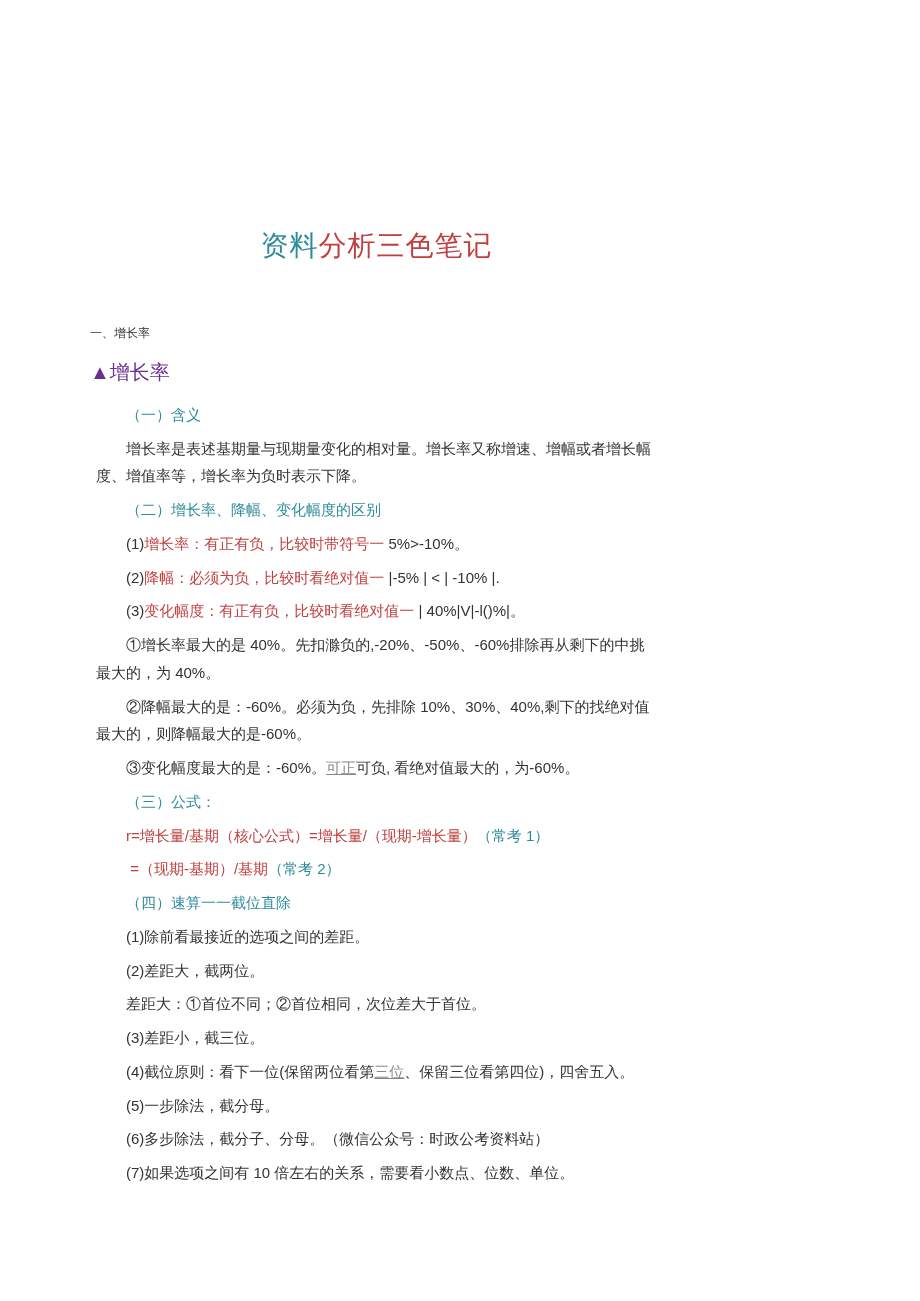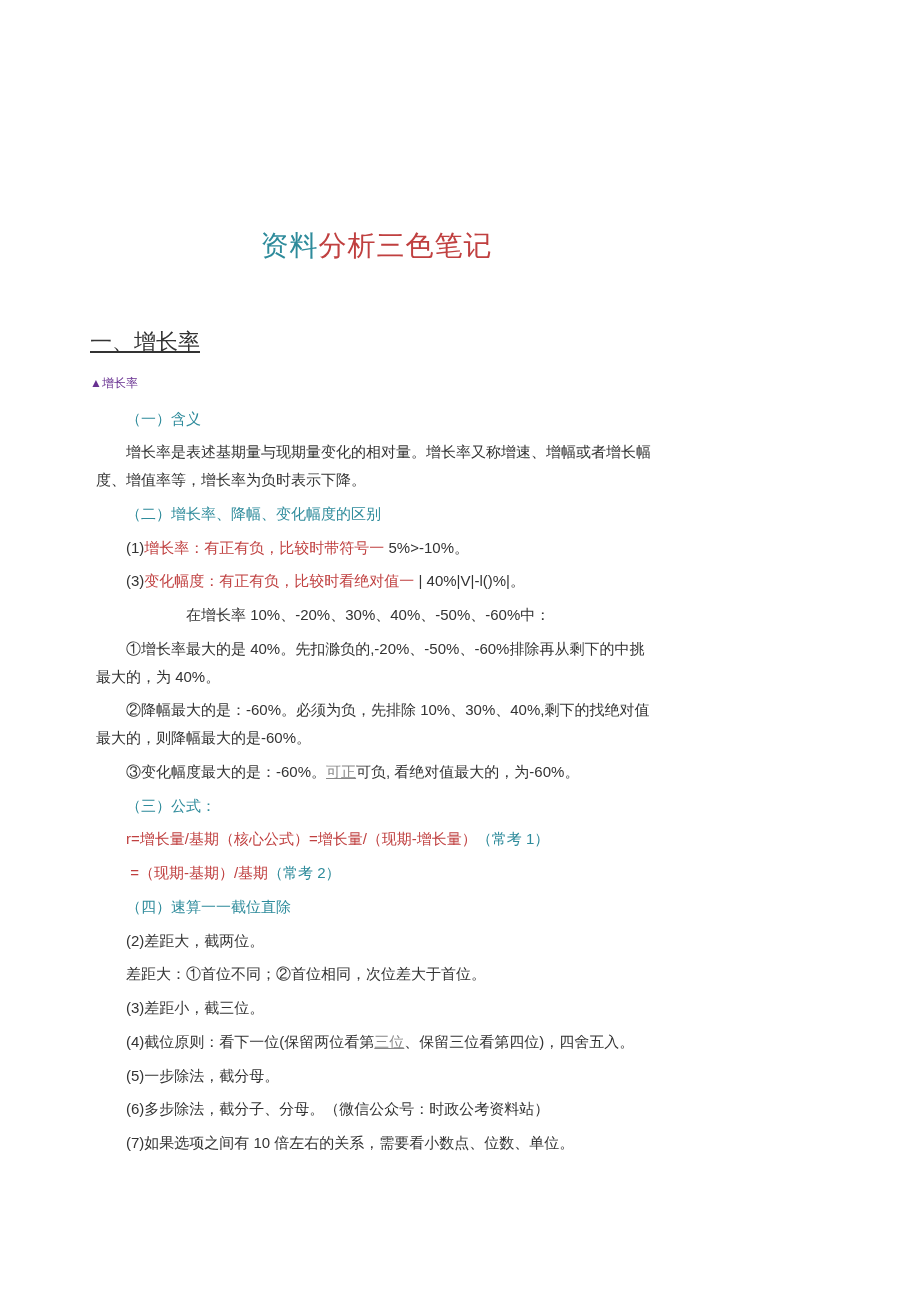--- a/index.html
+++ b/index.html
@@ -21,27 +21,26 @@
     text-align: center;
     font-size: 28px;
     font-weight: normal;
     margin-bottom: 50px;
     letter-spacing: 1px;
   }
   .title .t1 { color: #2E8B9B; }
   .title .t2 { color: #C04040; }
   .h1 {
     color: #333;
-    font-size: 22px;
+    font-size: 12px;
     margin: 16px 0 10px 0;
-    text-decoration: underline;
   }
   .h2 {
     color: #683091;
-    font-size: 12px;
+    font-size: 20px;
     margin: 10px 0 10px 0;
   }
   .indent {
     text-indent: 2em;
   }
   .sub-teal {
     color: #2E8B9B;
   }
   .red-dark { color: #C04040; }
   .gray { color: #888; text-decoration: underline; }
@@ -60,38 +59,41 @@
   <p class="h2">▲增长率</p>
 
   <p class="indent sub-teal">（一）含义</p>
   <p class="indent">增长率是表述基期量与现期量变化的相对量。增长率又称增速、增幅或者增长幅度、增值率等，增长率为负时表示下降。</p>
 
   <p class="indent sub-teal">（二）增长率、降幅、变化幅度的区别</p>
   <p class="indent">
     <span>(1)</span><span class="red-dark">增长率：有正有负，比较时带符号一</span><span> 5%&gt;-10%。</span>
   </p>
   <p class="indent">
+    <span>(2)</span><span class="red-dark">降幅：必须为负，比较时看绝对值一</span><span> |-5% | &lt; | -10% |.</span>
+  </p>
+  <p class="indent">
     <span>(3)</span><span class="red-dark">变化幅度：有正有负，比较时看绝对值一</span><span> | 40%|V|-l()%|。</span>
   </p>
-  <p style="text-indent:6em;">在增长率 10%、-20%、30%、40%、-50%、-60%中：</p>
   <p class="indent">①增长率最大的是 40%。先扣滁负的,-20%、-50%、-60%排除再从剩下的中挑最大的，为 40%。</p>
   <p class="indent">②降幅最大的是：-60%。必须为负，先排除 10%、30%、40%,剩下的找绝对值最大的，则降幅最大的是-60%。</p>
   <p class="indent">
     <span>③变化幅度最大的是：-60%。</span><span class="gray">可正</span><span>可负,  看绝对值最大的，为-60%。</span>
   </p>
 
   <p class="indent sub-teal">（三）公式：</p>
   <p class="indent">
     <span class="red-dark">r=增长量/基期（核心公式）=增长量/（现期-增长量）</span><span class="sub-teal">（常考 1）</span>
   </p>
   <p class="indent">
     &nbsp;<span class="red-dark">=（现期-基期）/基期</span><span class="sub-teal">（常考 2）</span>
   </p>
 
   <p class="indent sub-teal">（四）速算一一截位直除</p>
+  <p class="indent">(1)除前看最接近的选项之间的差距。</p>
   <p class="indent">(2)差距大，截两位。</p>
   <p class="indent">差距大：①首位不同；②首位相同，次位差大于首位。</p>
   <p class="indent">(3)差距小，截三位。</p>
   <p class="indent">
     <span>(4)截位原则：看下一位(保留两位看第</span><span class="gray">三位</span><span>、保留三位看第四位)，四舍五入。</span>
   </p>
   <p class="indent">(5)一步除法，截分母。</p>
   <p class="indent">(6)多步除法，截分子、分母。（微信公众号：时政公考资料站）</p>
   <p class="indent">(7)如果选项之间有 10 倍左右的关系，需要看小数点、位数、单位。</p>
 

